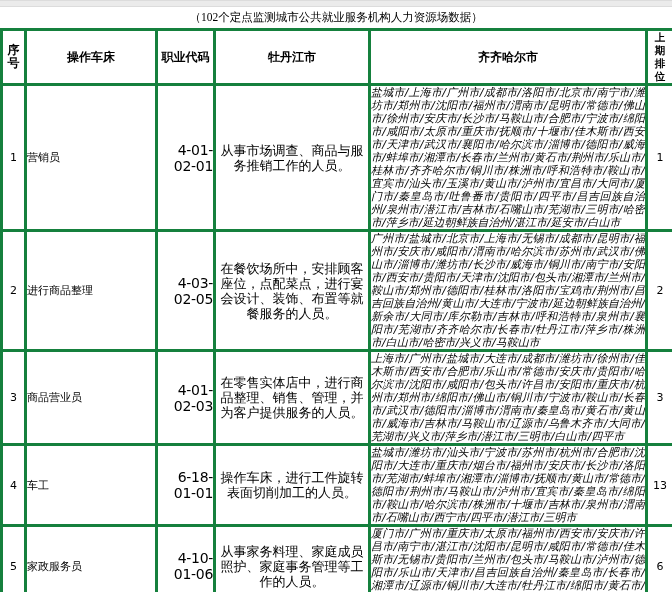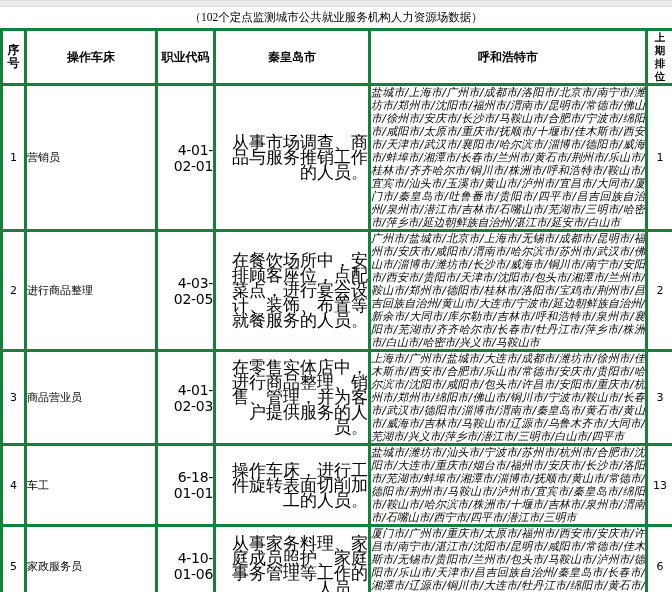--- a/index.html
+++ b/index.html
@@ -69,22 +69,22 @@
     text-align: left; vertical-align: middle;
     font-size: 11px;
     padding: 0 3px;
   }
   td.cell-code {
     text-align: right; vertical-align: middle;
     font-size: 14px;
     letter-spacing: -0.3px;
   }
   td.cell-def {
-    text-align: right; vertical-align: middle;
-    font-size: 17px;
+    text-align: center; vertical-align: middle;
+    font-size: 13px;
     line-height: 15px;
     padding: 1px 2px;
     word-break: break-all;
   }
   td.cell-cities {
     text-align: justify; vertical-align: top;
     font-size: 11px;
     line-height: 13px;
     padding: 0 2px;
     word-break: break-all;
@@ -112,22 +112,22 @@
         <col class="c-code">
       <col class="c-def">
         <col class="c-city">
         <col class="c-prev">
     </colgroup>
     <thead>
       <tr>
         <th class="h-rank">序号</th>
         <th>操作车床</th>
         <th>职业代码</th>
-        <th>秦皇岛市</th>
-        <th>呼和浩特市</th>
+        <th>牡丹江市</th>
+        <th>齐齐哈尔市</th>
         <th class="h-prev">上期排位</th>
       </tr>
     </thead>
     <tbody>
       <tr>
         <td class="cell-rank">1</td>
         <td class="cell-name">营销员</td>
         <td class="cell-code">4-01-02-01</td>
         <td class="cell-def">从事市场调查、商品与服务推销工作的人员。</td>
         <td class="cell-cities">盐城市/上海市/广州市/成都市/洛阳市/北京市/南宁市/潍坊市/郑州市/沈阳市/福州市/渭南市/昆明市/常德市/佛山市/徐州市/安庆市/长沙市/马鞍山市/合肥市/宁波市/绵阳市/咸阳市/太原市/重庆市/抚顺市/十堰市/佳木斯市/西安市/天津市/武汉市/襄阳市/哈尔滨市/淄博市/德阳市/威海市/蚌埠市/湘潭市/长春市/兰州市/黄石市/荆州市/乐山市/桂林市/齐齐哈尔市/铜川市/株洲市/呼和浩特市/鞍山市/宜宾市/汕头市/玉溪市/黄山市/泸州市/宜昌市/大同市/厦门市/秦皇岛市/吐鲁番市/贵阳市/四平市/昌吉回族自治州/泉州市/潜江市/吉林市/石嘴山市/芜湖市/三明市/哈密市/萍乡市/延边朝鲜族自治州/湛江市/延安市/白山市</td>

